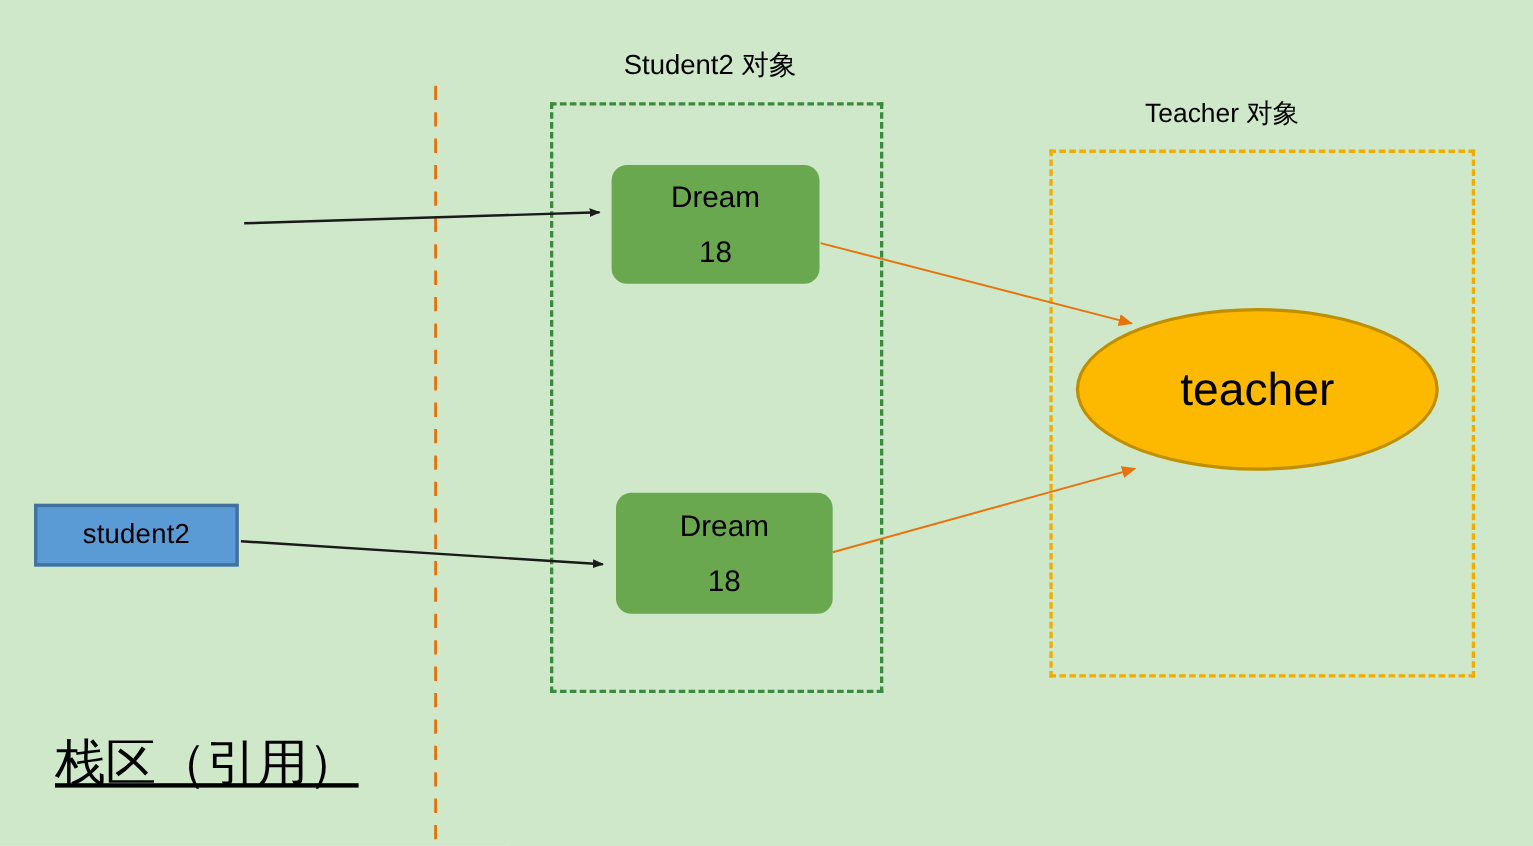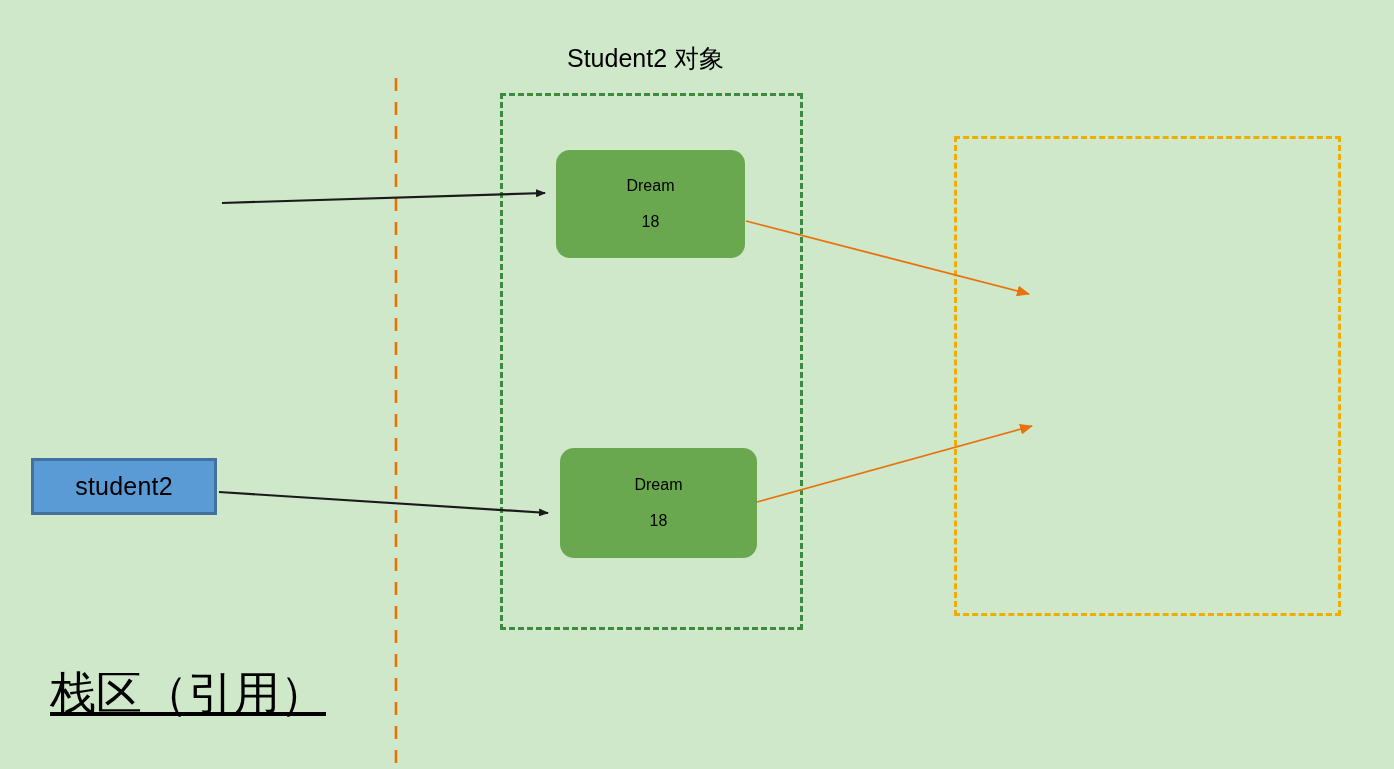--- a/index.html
+++ b/index.html
@@ -40,21 +40,21 @@
     font-size: 25px;
     letter-spacing: .2px;
   }
   #ref-student1 { left: 32px;  top: 170px; width: 187px; height: 59px; }
   #ref-student2 { left: 31px;  top: 458px; width: 186px; height: 57px; }
 
   
   .obj-box {
     background: #6aa84f;
     border-radius: 14px;
-    font-size: 16px;
+    font-size: 27px;
     line-height: 1.35;
   }
   .obj-box .line1 { margin-bottom: 14px; }
   #obj-dream1 { left: 556px; top: 150px; width: 189px; height: 108px; }
   #obj-dream2 { left: 560px; top: 448px; width: 197px; height: 110px; }
 
   
   .group-frame {
     position: absolute;
     box-sizing: border-box;
@@ -128,33 +128,37 @@
 
     <line x1="219" y1="492" x2="548" y2="513" stroke="#1a1a1a" stroke-width="2.2" marker-end="url(#arrow-black)"></line>
 
     <line x1="746" y1="221" x2="1029" y2="294" stroke="#e8730c" stroke-width="1.8" marker-end="url(#arrow-orange)"></line>
 
     <line x1="757" y1="502" x2="1032" y2="426" stroke="#e8730c" stroke-width="1.8" marker-end="url(#arrow-orange)"></line>
   </svg>
 
   <div class="group-caption" id="caption-student2">Student2 对象</div>
 
+  <div class="group-caption" id="caption-teacher">Teacher 对象</div>
 
 
   <div class="node ref-box" id="ref-student2">
     <span>student2</span>
   </div>
 
   <div class="node obj-box" id="obj-dream1">
     <span class="line1">Dream</span>
     <span>18</span>
   </div>
 
   <div class="node obj-box" id="obj-dream2">
     <span class="line1">Dream</span>
     <span>18</span>
   </div>
 
+  <div id="ellipse-teacher">
+    <span>teacher</span>
+  </div>
 
   <div class="region-label" id="label-stack">栈区（引用）</div>
 
 
 </div>
 
 </body></html>

